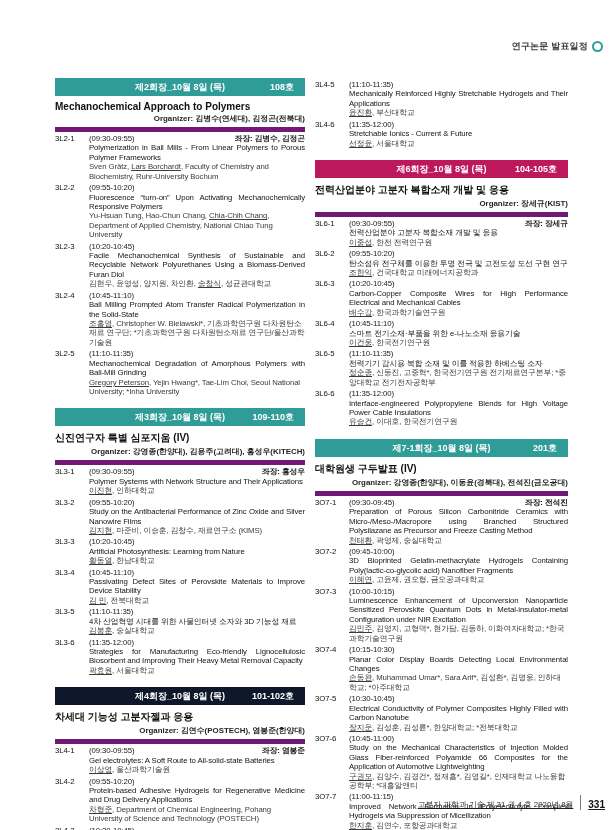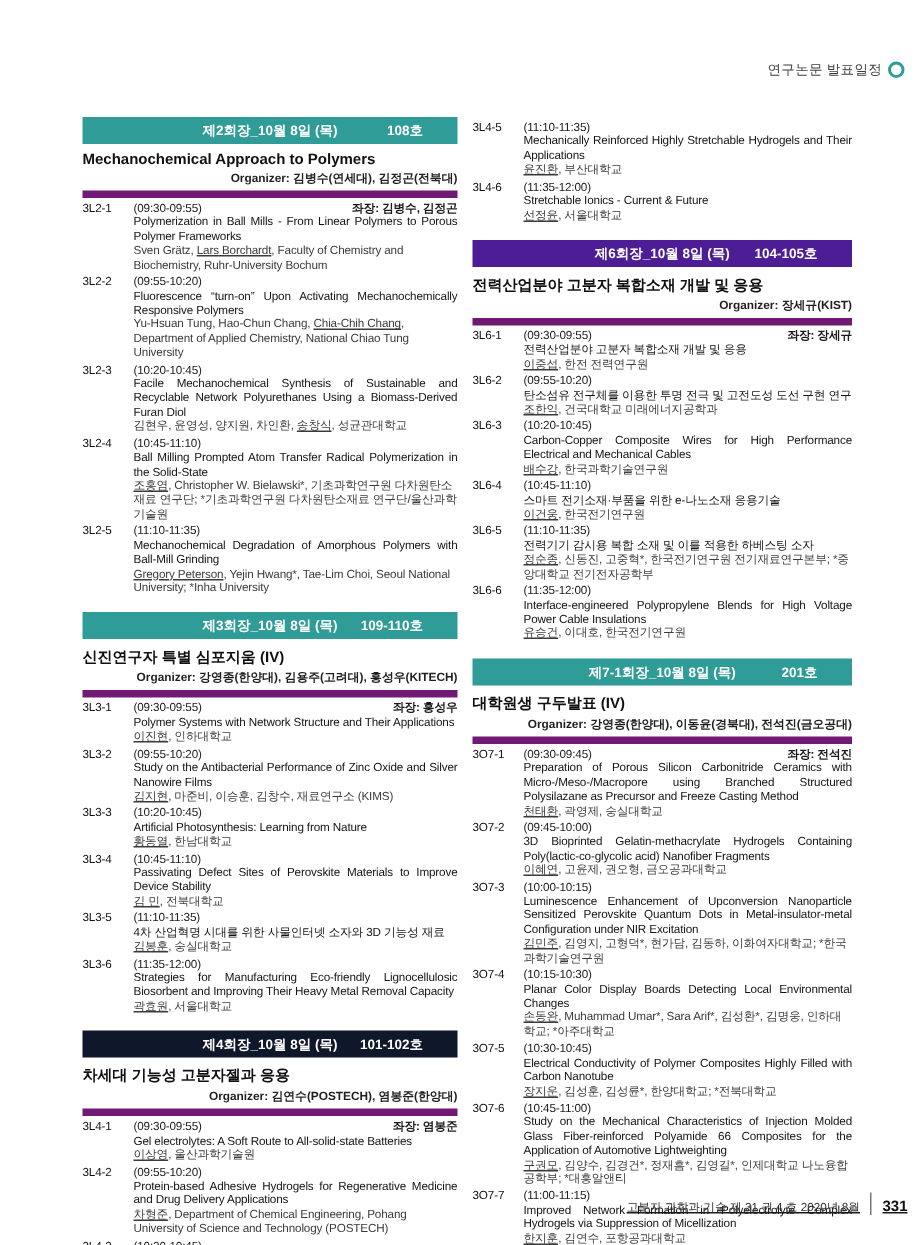--- a/index.html
+++ b/index.html
@@ -3,32 +3,32 @@
 <meta charset="utf-8">
 <style>
   html,body{margin:0;padding:0;}
   body{
     width:616px;height:830px;position:relative;background:#ffffff;
     font-family:"Liberation Sans","DejaVu Sans",sans-serif;color:#1a1a1a;
     overflow:hidden;
   }
   .page-header{
     position:absolute;top:40px;right:13px;display:flex;align-items:center;gap:4px;
-    font-size:9px;font-weight:normal;color:#3d3d3d;letter-spacing:0.2px;
+    font-size:9px;font-weight:bold;color:#3d3d3d;letter-spacing:0.2px;
   }
   .ring{width:7px;height:7px;border:2.5px solid #2F9C98;border-radius:50%;display:inline-block;}
   .col{position:absolute;top:78px;}
   #col-left{left:55px;width:250px;}
   #col-right{left:315px;width:253px;}
   .session{margin-bottom:12px;}
   .bar{
     background:#2F9C98;color:#ffffff;font-weight:bold;font-size:9px;
     height:18px;line-height:18px;text-align:center;position:relative;margin-bottom:5px;
   }
-  .bar .room{position:absolute;right:23px;top:0;}
+  .bar .room{position:absolute;right:11px;top:0;}
   .s-title{font-weight:bold;font-size:10px;color:#101010;margin:3px 0 1px;}
   .s-org{
     font-size:7.9px;font-weight:bold;text-align:right;color:#1f1f1f;
     padding-bottom:3px;border-bottom:5px solid #701a75;margin-bottom:2px;
   }
   .entry{display:flex;font-size:7.8px;line-height:1.21;margin-top:2px;letter-spacing:-0.1px;}
   .code{width:34px;flex:none;font-weight:normal;color:#101010;}
   .ebody{flex:1;min-width:0;}
   .trow{display:flex;justify-content:space-between;}
   .chair{font-weight:bold;white-space:nowrap;}
@@ -226,21 +226,21 @@
         <div class="ebody">
           <div class="trow">
             <span class="time">(11:35-12:00)</span>
           </div>
           <div class="e-title">Stretchable Ionics - Current &amp; Future</div>
           <div class="authors"><span class="u">선정윤</span>, 서울대학교</div>
         </div>
       </div>
     </div>
     <div class="session">
-      <div class="bar" style="background: #4c1d95;"><span>제6회장_10월 8일 (목)</span><span class="room">104-105호</span></div>
+      <div class="bar" style="background: #be185d;"><span>제6회장_10월 8일 (목)</span><span class="room">104-105호</span></div>
       <div class="s-title">전력산업분야 고분자 복합소재 개발 및 응용</div>
       <div class="s-org">Organizer: 장세규(KIST)</div>
       <div class="entry">
         <div class="code">3L6-1</div>
         <div class="ebody">
           <div class="trow">
             <span class="time">(09:30-09:55)</span>
             <span class="chair">좌장: 장세규</span>
           </div>
           <div class="e-title">전력산업분야 고분자 복합소재 개발 및 응용</div>

